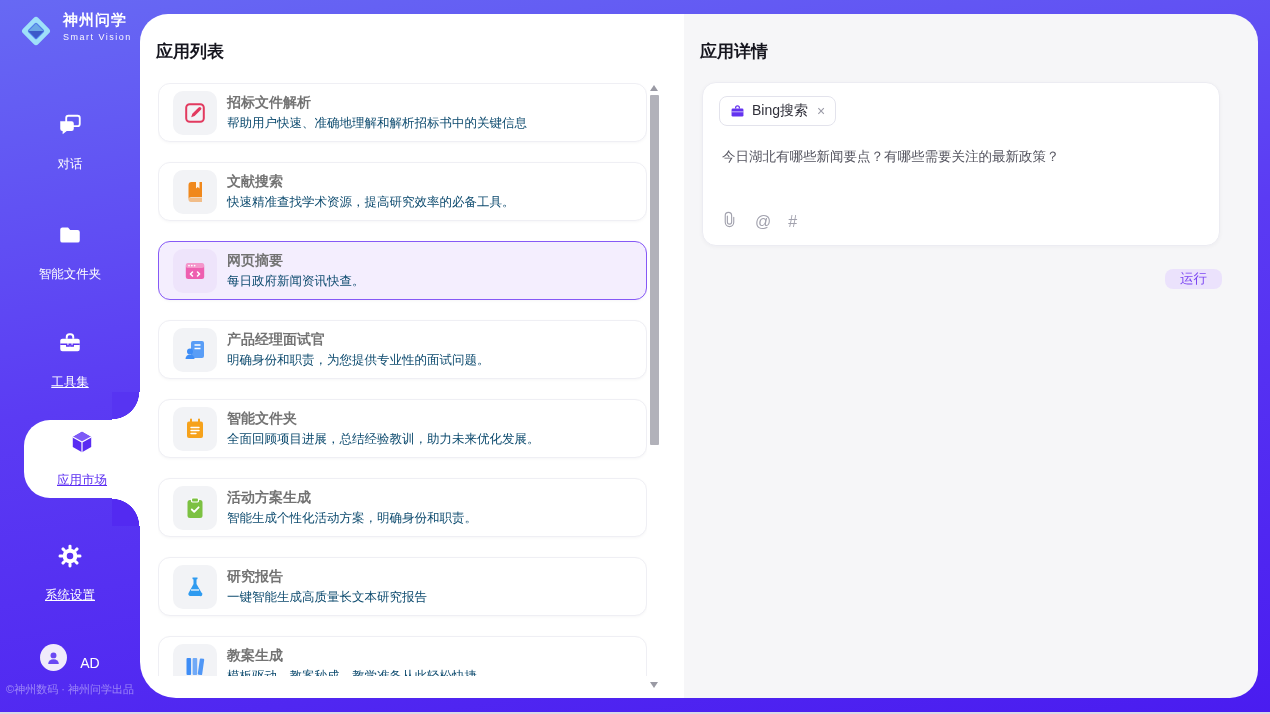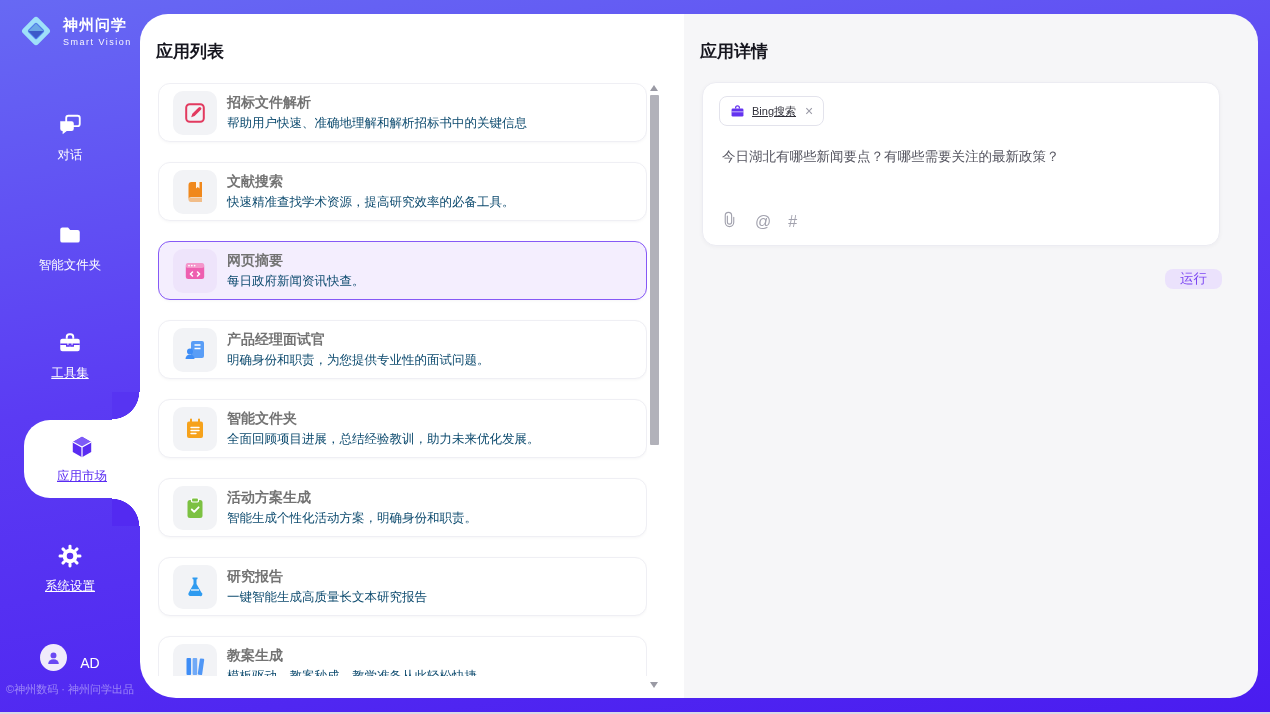--- a/index.html
+++ b/index.html
@@ -1,25 +1,25 @@
 <!DOCTYPE html>
 <html><head>
 <meta charset="utf-8">
 <style>
   html,body{margin:0;padding:0;width:1270px;height:714px;overflow:hidden;
     font-family:"Liberation Sans","DejaVu Sans",sans-serif;
     background:linear-gradient(170deg,#6769f3 0%,#5b3bf3 45%,#4a1cf0 100%);}
   *{box-sizing:border-box;}
   
   .sidebar{position:absolute;left:0;top:0;width:140px;height:714px;}
-  .logo{position:absolute;left:16px;top:11px;display:flex;align-items:center;gap:7px;color:#fff;}
+  .logo{position:absolute;left:16px;top:11px;display:flex;align-items:flex-start;gap:7px;color:#fff;}
   .logo-name{font-size:15px;font-weight:700;letter-spacing:1px;}
   .logo-sub{font-size:9px;letter-spacing:1.5px;margin-top:2px;opacity:.95;}
   .side-item{position:absolute;left:0;width:140px;display:flex;flex-direction:column;align-items:center;gap:5px;cursor:pointer;}
-  .side-label{font-size:12.5px;color:#fff;}
+  .side-label{font-size:12.5px;color:#fff;margin-top:9px;}
   .side-label.u{text-decoration:underline;}
   .bubble{position:absolute;left:24px;top:420px;width:116px;height:78px;background:#fff;border-radius:26px 0 0 26px;
     display:flex;flex-direction:column;align-items:center;justify-content:center;gap:4px;cursor:pointer;}
   .bubble .side-label{color:#5a2cf2;text-decoration:underline;}
   .fillet-top{position:absolute;left:112px;top:392px;width:28px;height:28px;
     background:radial-gradient(circle 28px at 0 0,#5734f2 96%,#ffffff 98%);}
   .fillet-bottom{position:absolute;left:112px;top:498px;width:28px;height:28px;
     background:radial-gradient(circle 28px at 0 100%,#532af1 96%,#ffffff 98%);}
   .user-row{position:absolute;left:0;top:644px;width:140px;display:flex;align-items:flex-end;justify-content:center;gap:13px;cursor:pointer;}
   .avatar{width:27px;height:27px;border-radius:50%;background:#f0ebfb;display:flex;align-items:center;justify-content:center;}
@@ -50,21 +50,21 @@
   .arr.up{top:2px;border-bottom:6px solid #9a9aa4;}
   .arr.down{bottom:2px;border-top:6px solid #9a9aa4;}
   .thumb{position:absolute;left:0;top:12px;width:9px;height:350px;background:#b2b2ba;border-radius:1px;cursor:pointer;}
   
   .detail-panel{position:relative;flex:1;background:#f6f6f8;}
   .composer-card{position:absolute;left:18px;top:68px;width:518px;height:164px;background:#fff;
     border:1px solid #ececf2;border-radius:14px;box-shadow:0 1px 4px rgba(20,20,40,.04);}
   .tag{position:absolute;left:16px;top:13px;height:30px;display:inline-flex;align-items:center;gap:7px;
     padding:0 10px;border:1px solid #e3e3ec;border-radius:8px;background:#fff;cursor:pointer;}
   .tag svg{width:15px;height:15px;color:#6433f0;}
-  .tag-label{font-size:11px;color:#30303a;text-decoration:underline;}
+  .tag-label{font-size:14px;color:#30303a;}
   .tag-close{font-size:14px;color:#9a9aa6;margin-left:2px;cursor:pointer;line-height:1;}
   .query{position:absolute;left:19px;top:64px;right:20px;font-size:13.5px;color:#54545f;line-height:1.5;cursor:text;}
   .tools{position:absolute;left:18px;bottom:13px;display:flex;align-items:center;gap:17px;color:#a2a2ae;}
   .tools svg{width:17px;height:17px;}
   .tool-glyph{font-size:16px;line-height:1;cursor:pointer;}
   .run{position:absolute;top:255px;right:36px;height:20px;padding:0 15px;border:none;border-radius:8px;
     background:#ebe2fc;color:#7c46f2;font-size:13.5px;cursor:pointer;font-family:inherit;}
 </style>
 </head>
 <body>

